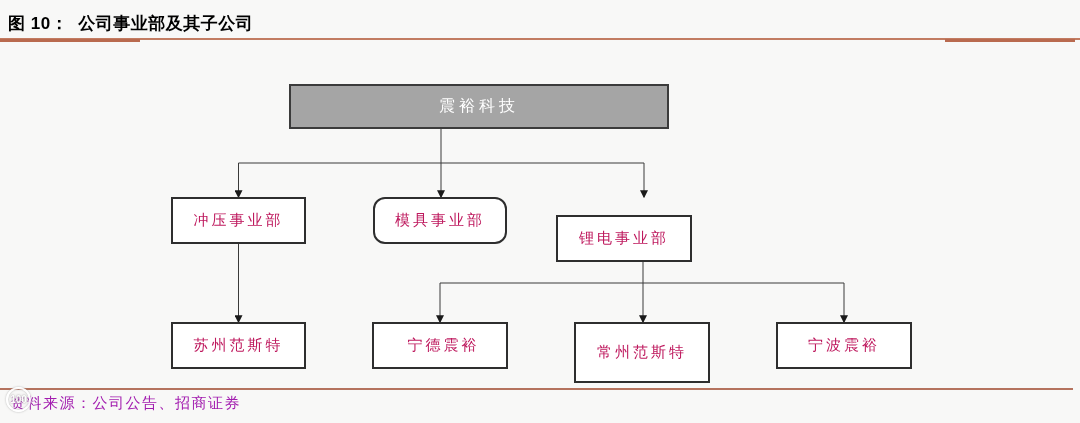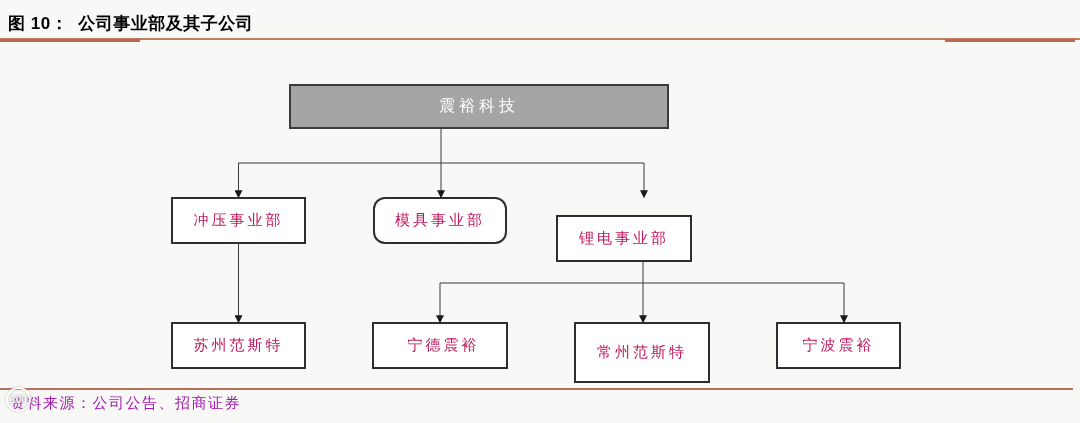--- a/index.html
+++ b/index.html
@@ -53,21 +53,21 @@
     letter-spacing: 4px;
     margin-left: 38px;
   }
   #node-root  { left: 251px; top: 84px;  width: 380px; height: 45px; }
   #node-div0  { left: 171px; top: 197px; width: 135px; height: 47px; }
   #node-div1  { left: 373px; top: 197px; width: 134px; height: 47px; border-radius: 12px; }
   #node-div2  { left: 556px; top: 197px; width: 136px; height: 47px; margin-top: 18px; }
   #node-sub0  { left: 171px; top: 322px; width: 135px; height: 47px; }
   #node-sub1  { left: 372px; top: 322px; width: 136px; height: 47px; padding-left: 7px; }
   #node-sub2  { left: 574px; top: 322px; width: 136px; height: 61px; }
-  #node-sub3  { left: 776px; top: 322px; width: 125px; height: 47px; }
+  #node-sub3  { left: 776px; top: 322px; width: 136px; height: 47px; }
 
   .connector-layer {
     position: absolute; left: 0; top: 0;
     width: 1080px; height: 423px;
     pointer-events: none;
   }
 
   
   .source-text {
     position: absolute; left: 10px; top: 394px;

